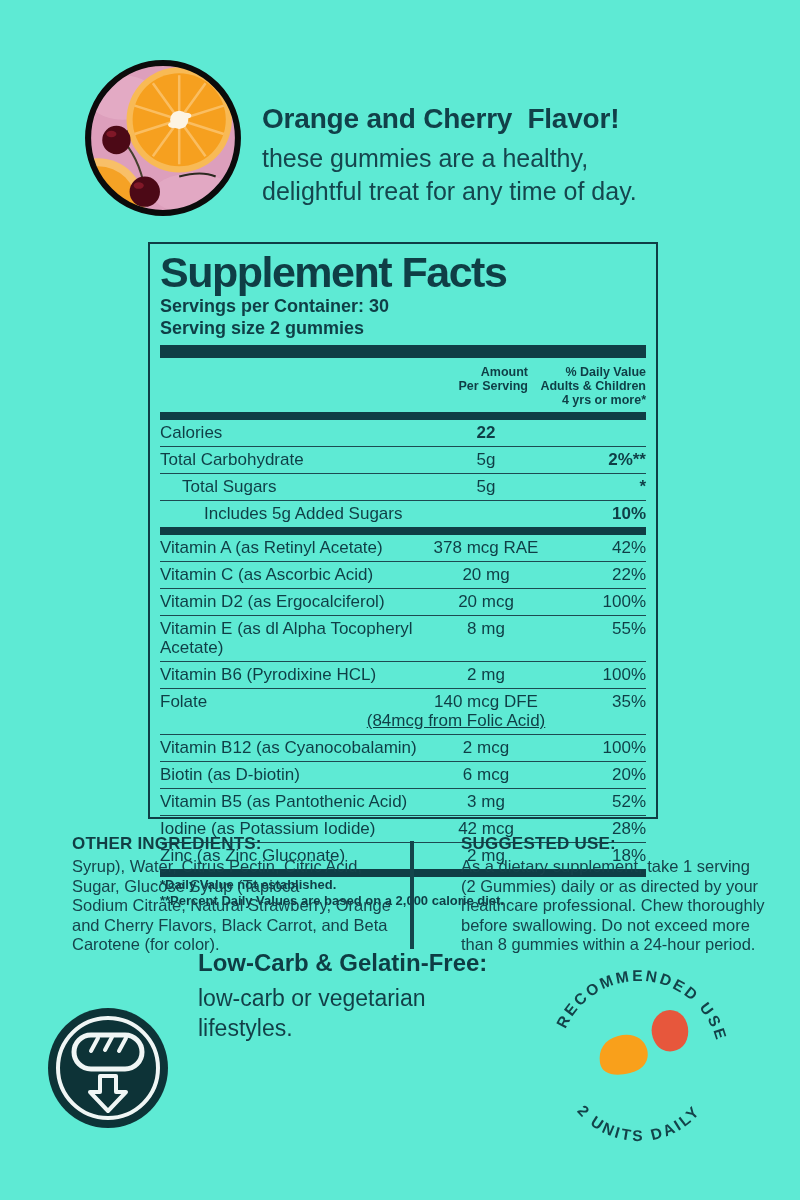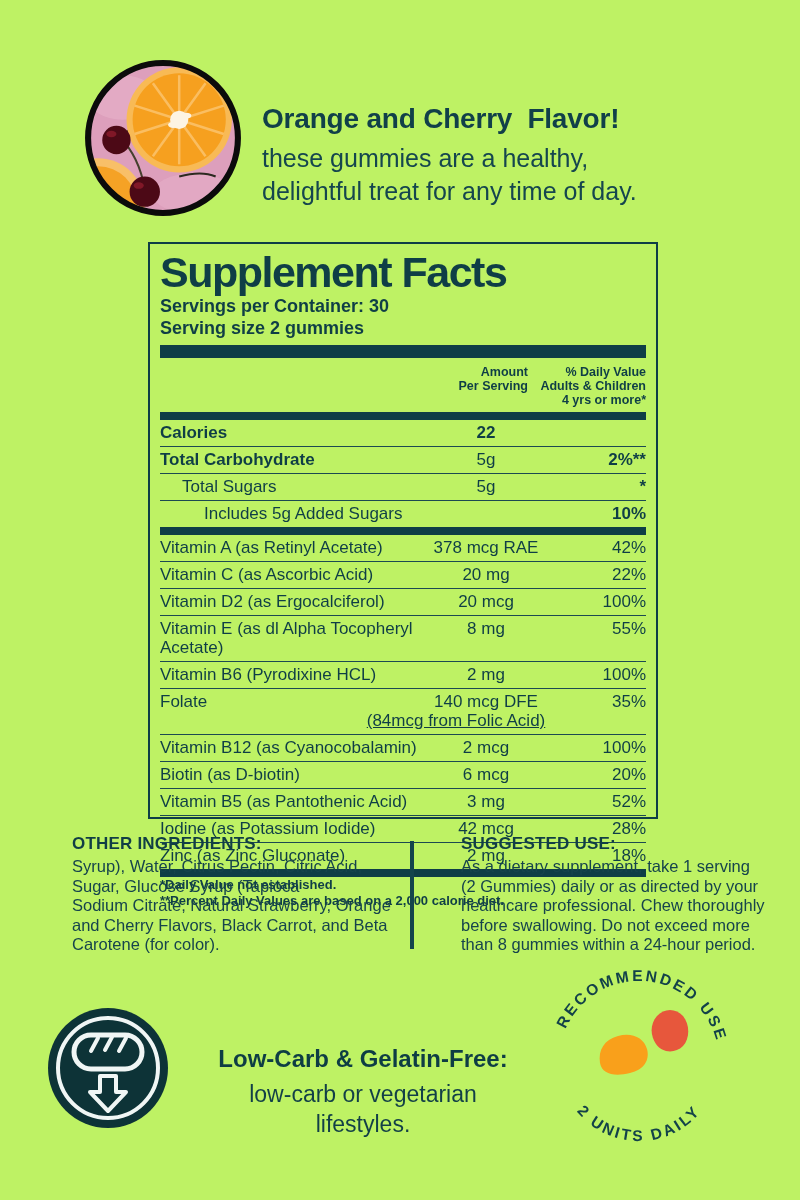--- a/index.html
+++ b/index.html
@@ -1,18 +1,18 @@
 <!DOCTYPE html>
 <html><head>
 <meta charset="utf-8">
 <style>
   * { margin:0; padding:0; box-sizing:border-box; }
   html,body { background:#ffffff; }
   body { font-family:"Liberation Sans", sans-serif; color:#123f47; }
-  .page { position:relative; width:800px; height:1200px; background:#bef264; overflow:hidden; }
+  .page { position:relative; width:800px; height:1200px; background:#5eead4; overflow:hidden; }
 
   
   .hero-photo { position:absolute; left:82px; top:57px; width:162px; height:162px; }
   .hero-text { position:absolute; left:262px; top:103px; width:480px; }
   .hero-title { font-size:28px; font-weight:800; color:#114049; letter-spacing:-0.2px; white-space:pre-wrap; }
   .hero-sub { margin-top:7px; font-size:25px; line-height:33px; font-weight:400; color:#15464e; }
 
   
   .facts { position:absolute; left:148px; top:242px; width:510px; height:577px;
            border:2px solid #0f3e46; padding:5px 10px 6px 10px; color:#0f3e46; }
@@ -22,40 +22,40 @@
   .bar.big { height:13px; margin-top:6px; }
   .bar.mid { height:8px; }
   .col-headers { display:grid; grid-template-columns:1fr 120px 118px; font-size:12.5px;
                  font-weight:700; line-height:14px; padding:7px 0 5px 0; }
   .col-headers .hdr { text-align:right; }
   .frow { display:grid; grid-template-columns:1fr 120px 100px; align-items:start;
           font-size:17px; line-height:19px; padding:3px 0 4px 0;
           border-bottom:1px solid #1c4a51; }
   .frow.nb { border-bottom:none; }
   .fname { font-weight:400; }
-  .frow.bold .fname { font-weight:700; }
+  .frow.bold .fname { font-weight:400; }
   .frow .famt { text-align:center; white-space:nowrap; }
   .frow.amt-b .famt { font-weight:700; }
   .frow .fdv { text-align:right; }
   .frow.dv-b .fdv { font-weight:700; }
   .frow.ind-1 .fname { padding-left:22px; }
   .frow.ind-2 .fname { padding-left:44px; }
   .famt-sub { font-weight:400; white-space:nowrap; text-align:center; margin-left:-60px;text-decoration:underline; }
   .footnotes { font-size:13px; font-weight:700; line-height:15.5px; padding-top:0; }
 
   
   .twocol-left  { position:absolute; left:72px;  top:834px; width:330px; }
   .twocol-right { position:absolute; left:461px; top:834px; width:305px; }
   .vdivider { position:absolute; left:410px; top:841px; width:4px; height:108px; background:#14454c; }
   .section-h { font-size:17px; font-weight:700; color:#113e45; letter-spacing:0.2px; margin-bottom:3px; }
   .section-body { font-size:16.5px; line-height:19.5px; color:#16444c; }
 
   
   .lowcarb-icon { position:absolute; left:48px; top:1008px; width:120px; height:120px; }
-  .lowcarb-text { position:absolute; left:198px; top:1045px; width:330px;text-align:center; }
+  .lowcarb-text { position:absolute; left:198px; top:949px; width:330px; }
   .lowcarb-title { font-size:24px; font-weight:800; color:#0e3d44; }
   .lowcarb-body { margin-top:6px; font-size:23px; line-height:30px; color:#123f47; }
   .badge { position:absolute; left:544px; top:966px; width:190px; height:190px; }
   .badge-text { font-size:15.5px; font-weight:700; letter-spacing:2.6px; fill:#134249; }
 </style>
 </head>
 <body>
 
 <div class="page">
 

